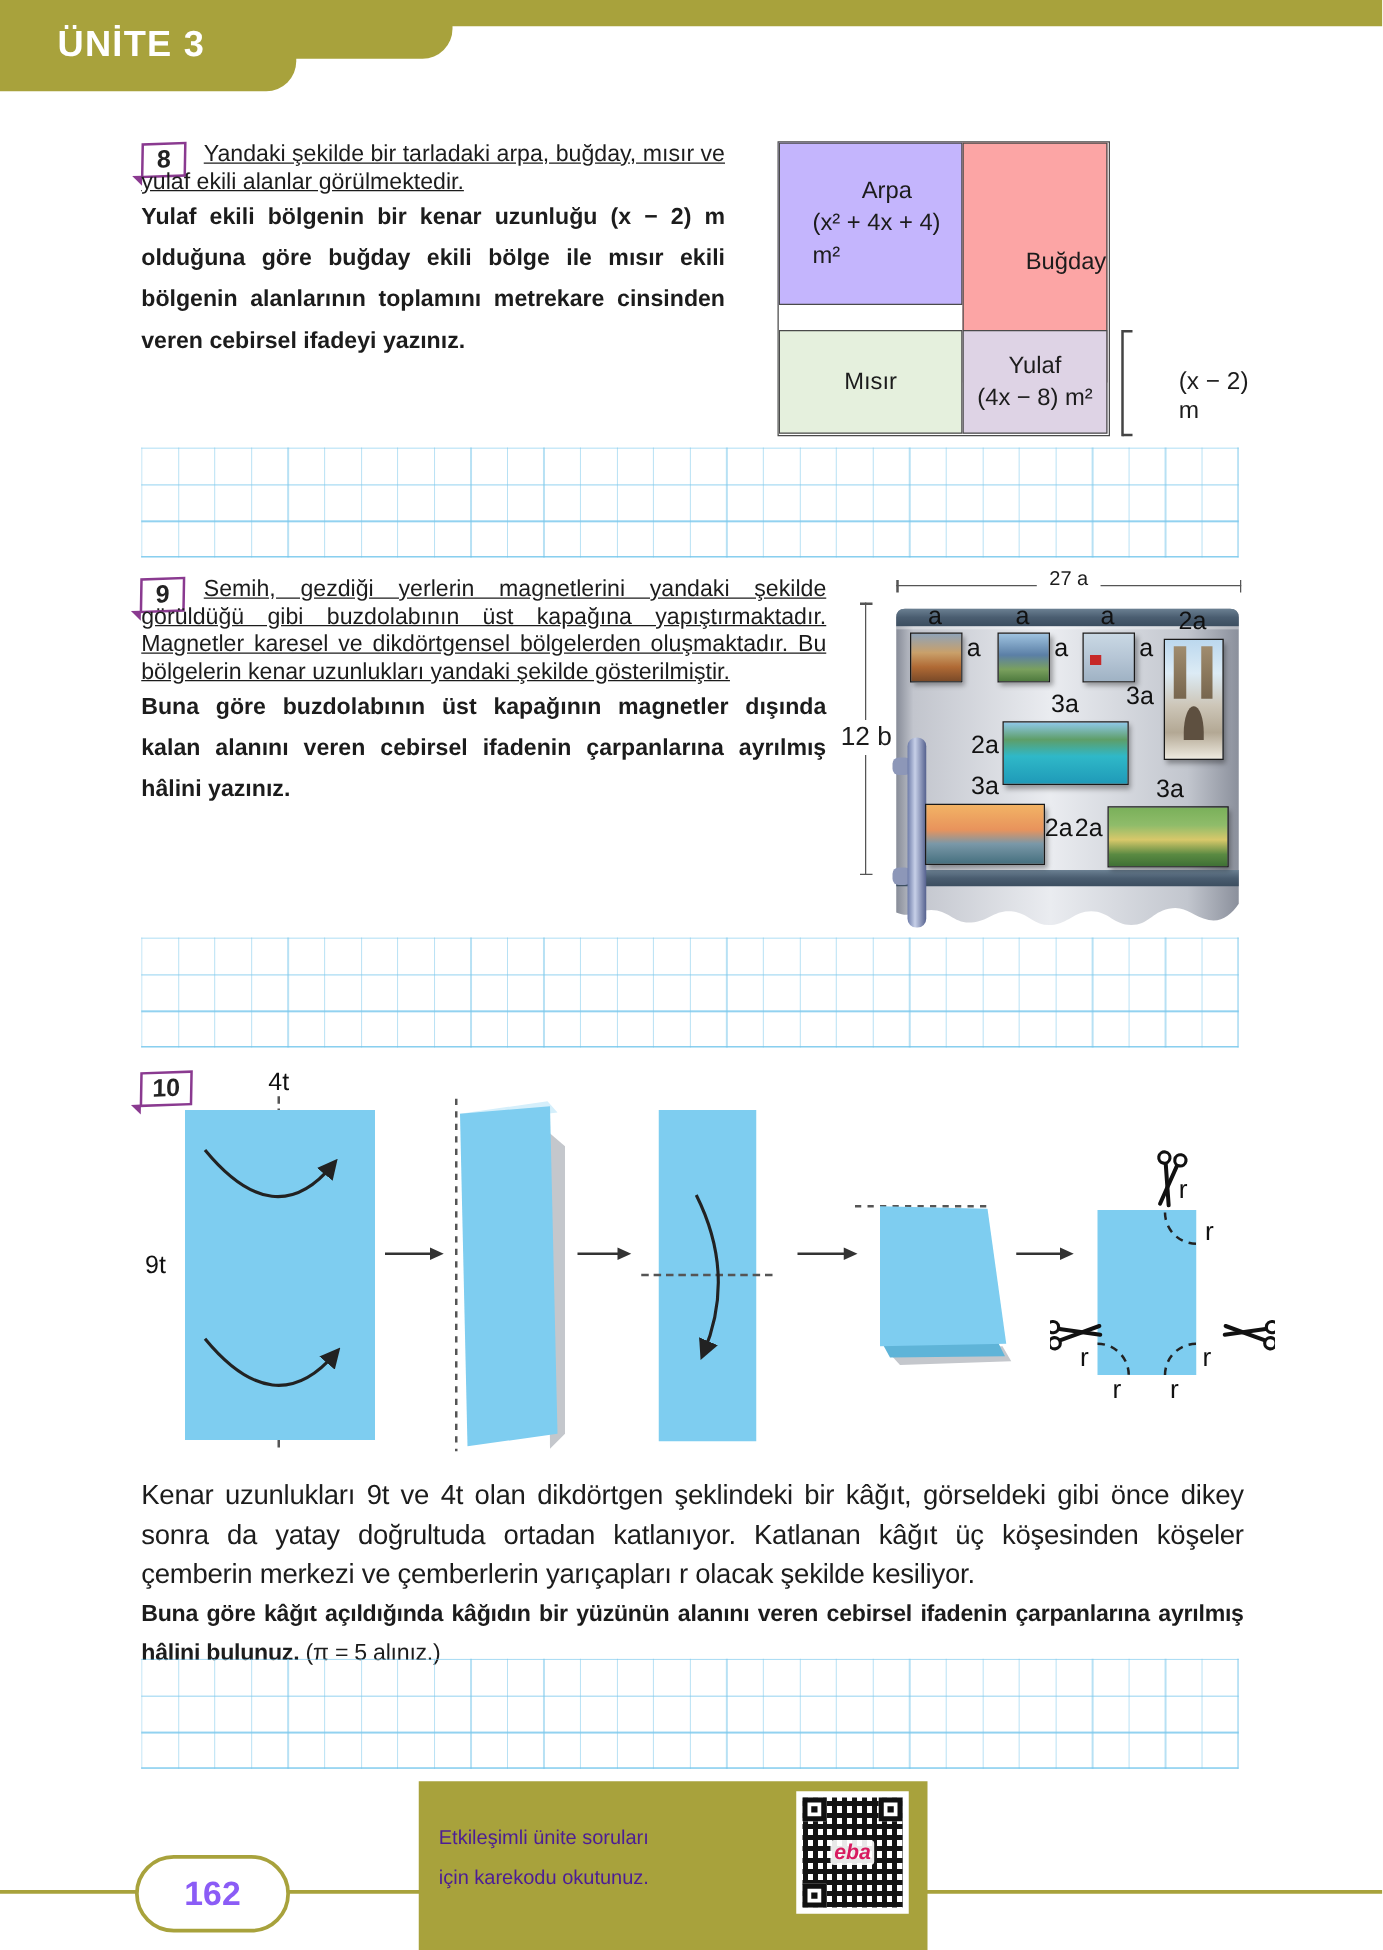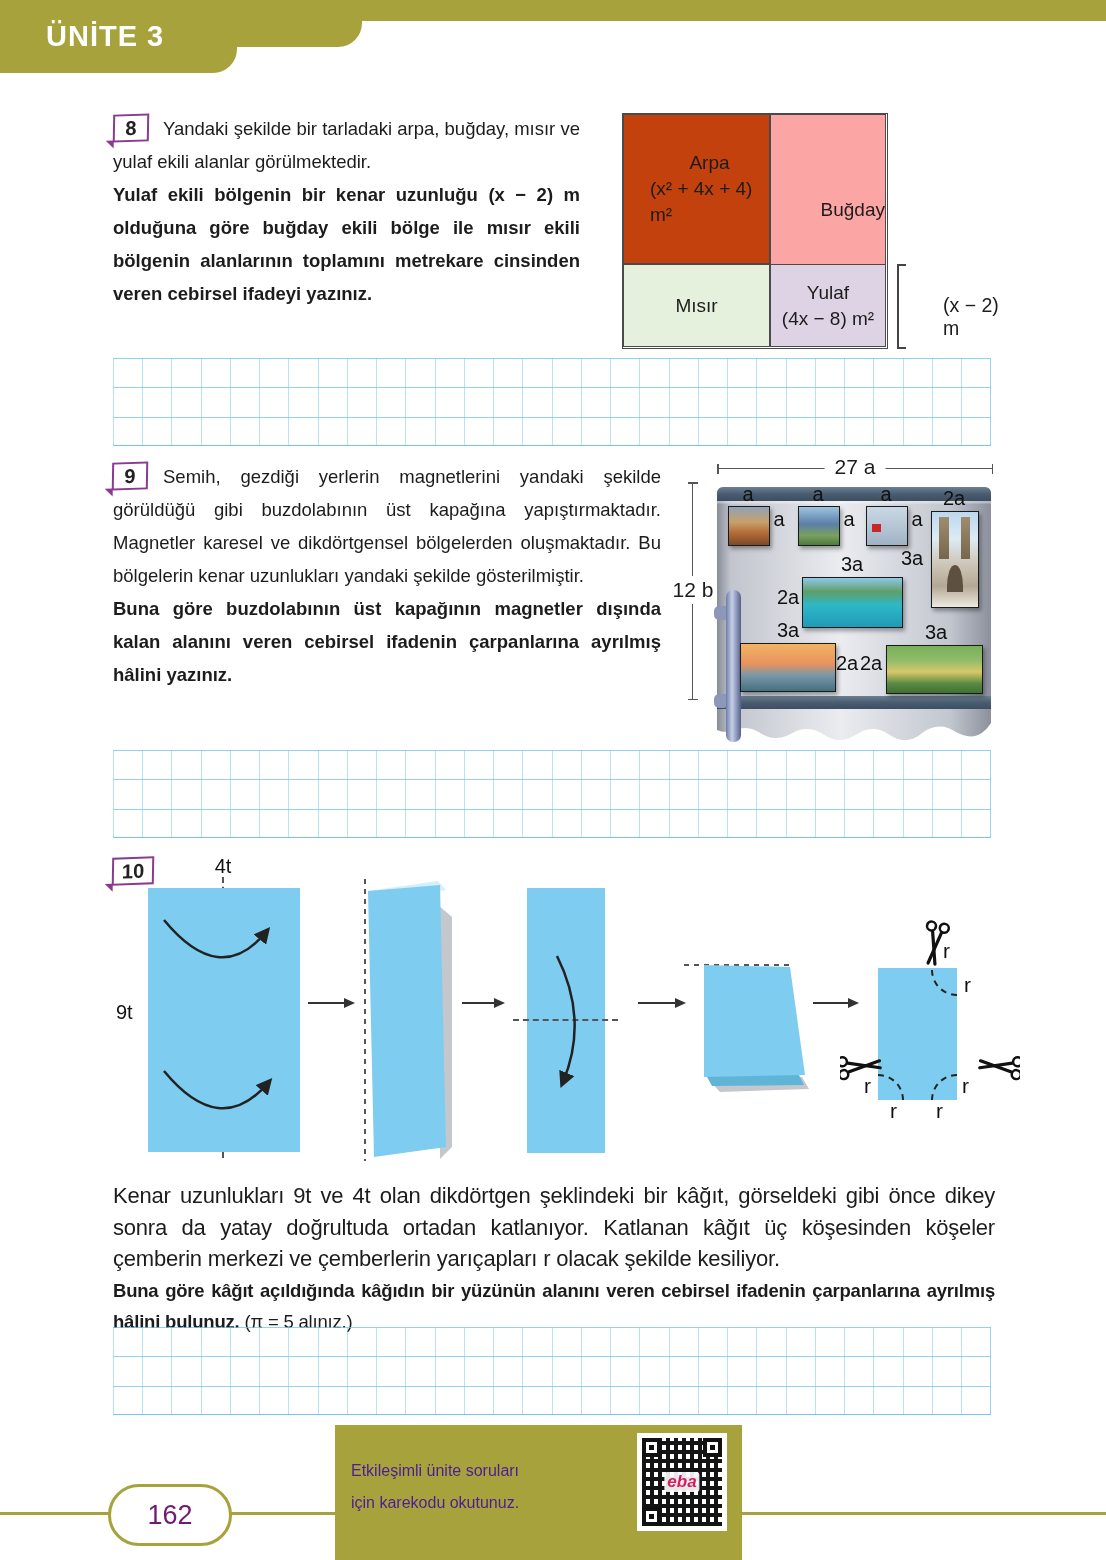--- a/index.html
+++ b/index.html
@@ -15,30 +15,30 @@
 
   
   .flag { position:absolute; border:2.5px solid #8a3a90; background:#fff; color:#222;
           font-size:20px; font-weight:bold; text-align:center; line-height:25px;
           transform:skew(-3deg) rotate(-2deg); }
   .flag::after { content:''; position:absolute; left:-9px; bottom:-8px; width:0; height:0;
           border-top:8px solid #8a3a90; border-left:8px solid transparent; }
 
   
   .ptext { position:absolute; text-align:justify; }
-  .ptext .intro { font-size:18.5px; line-height:33px; text-indent:50px; }
+  .ptext .intro { font-size:18.5px; line-height:22px; text-indent:50px;text-decoration:underline; }
   .ptext .quest { font-size:18.5px; line-height:33px; font-weight:bold; }
   .note-reg { font-weight:normal; }
 
   
   .p8d { position:absolute; left:620px; top:112px; width:395px; height:245px; }
   .ftable { position:absolute; left:2px; top:1px; width:266px; height:236px; border:1.5px solid #4a4a4a; }
   .fcell { position:absolute; border:1px solid #4a4a4a; display:flex; flex-direction:column;
            align-items:center; justify-content:center; font-size:19px; line-height:26px; }
-  .cell-arpa   { left:0; top:0; width:147px; height:150px; background:#c2410c;padding-left:26px; }
+  .cell-arpa   { left:0; top:0; width:147px; height:130px; background:#c4b5fd;padding-left:26px; }
   .cell-bugday { left:147px; top:0; width:116px; height:192px; background:#fca5a5;align-items:flex-end; }
   .cell-misir  { left:0; top:150px; width:147px; height:83px; background:#e5f0dd; }
   .cell-yulaf  { left:147px; top:150px; width:116px; height:83px; background:#ded3e5;text-align:right; }
   .bracket { position:absolute; left:277px; top:152px; height:85px; border-left:2px solid #444; }
   .bracket::before, .bracket::after { content:''; position:absolute; left:-1px; width:8px; height:2px; background:#444; }
   .bracket::before { top:0; } .bracket::after { bottom:0; }
   .side-label { position:absolute; left:287px; top:182px; font-size:19.5px;margin-left:36px; }
 
   
   .grid { position:absolute; left:113px; width:878px; height:88px;
@@ -46,21 +46,21 @@
       repeating-linear-gradient(to right, rgba(125,200,235,.55) 0 1px, transparent 1px 29.25px),
       repeating-linear-gradient(to bottom, rgba(110,195,235,.75) 0 1px, transparent 1px 29.3px);
     border-right:1px solid rgba(125,200,235,.55); border-bottom:1px solid rgba(110,195,235,.75); }
 
   
   .fridge { position:absolute; left:655px; top:452px; width:350px; height:315px; }
   .dimh { position:absolute; left:62px; top:16px; width:276px; border-top:1.5px solid #555; }
   .dimh i { position:absolute; top:-5px; width:1.5px; height:10px; background:#555; }
   .dimh i.t1{left:0;} .dimh i.t2{right:0;}
   .dimh span { position:absolute; left:50%; top:-14px; transform:translateX(-50%);
-               background:#fff; padding:0 10px; font-size:21px; }
+               background:#fff; padding:0 10px; font-size:16px; }
   .dimv { position:absolute; left:37px; top:30px; height:218px; border-left:1.5px solid #555; }
   .dimv i { position:absolute; left:-5px; width:10px; height:1.5px; background:#555; }
   .dimv i.t1{top:0;} .dimv i.t2{bottom:0;}
   .dimv span { position:absolute; left:0; top:108px; transform:translate(-50%,-50%);
                background:#fff; padding:2px 4px; font-size:21px; white-space:nowrap; }
   .fsvg { position:absolute; left:58px; top:28px; }
   .magnet { position:absolute; border:1px solid #1a1a1a; box-shadow:2px 3px 4px rgba(0,0,0,.35); }
   .m-sq1 { left:73px;  top:54px;  width:42px;  height:40px;
            background:linear-gradient(180deg,#8fa3b8 0%,#c9a06a 40%,#b06a35 70%,#7a4a28 100%); }
   .m-sq2 { left:143px; top:54px;  width:42px;  height:40px;
@@ -95,21 +95,21 @@
   .p3dash { position:absolute; left:403px; top:166px; width:105px; border-top:2px dashed #555; }
   .psvg { position:absolute; }
   .p10text { position:absolute; left:113px; top:1180px; width:882px; text-align:justify; }
   .p10text .intro { font-size:22px; line-height:31.5px; letter-spacing:-0.2px; }
   .p10text .quest { font-size:18.5px; line-height:31.5px; font-weight:bold; letter-spacing:-0.2px; }
 
   
   .fline { position:absolute; left:0; top:1512px; width:1106px; height:2.5px; background:#a8a23c; }
   .badge { position:absolute; left:108px; top:1484px; width:124px; height:62px; background:#fff;
            border:3px solid #a8a23c; border-radius:32px; display:flex; align-items:center; justify-content:center; }
-  .badge span { font-size:27px; font-weight:normal; color:#701a75; }
+  .badge span { font-size:27px; font-weight:bold; color:#8b5cf6; }
   .qrbox { position:absolute; left:335px; top:1425px; width:407px; height:135px; background:#a8a23c; }
   .qrtext { position:absolute; left:16px; top:30px; font-size:16px; font-weight:normal; color:#4c1d95; line-height:32px; }
   .qrcode { position:absolute; left:302px; top:8px; width:90px; height:98px; background:#fff; padding:5px; }
   .qrpat { position:absolute; left:5px; top:5px; right:5px; bottom:5px;
     background-image:
       repeating-linear-gradient(0deg, #141414 0 4px, transparent 4px 9px),
       repeating-linear-gradient(90deg, #141414 0 4px, transparent 4px 8px),
       repeating-linear-gradient(45deg, rgba(255,255,255,.6) 0 5px, transparent 5px 12px); }
   .finder { position:absolute; width:19px; height:19px; border:4px solid #111; background:#fff; }
   .finder::after { content:''; position:absolute; left:3px; top:3px; width:5px; height:5px; background:#111; }

